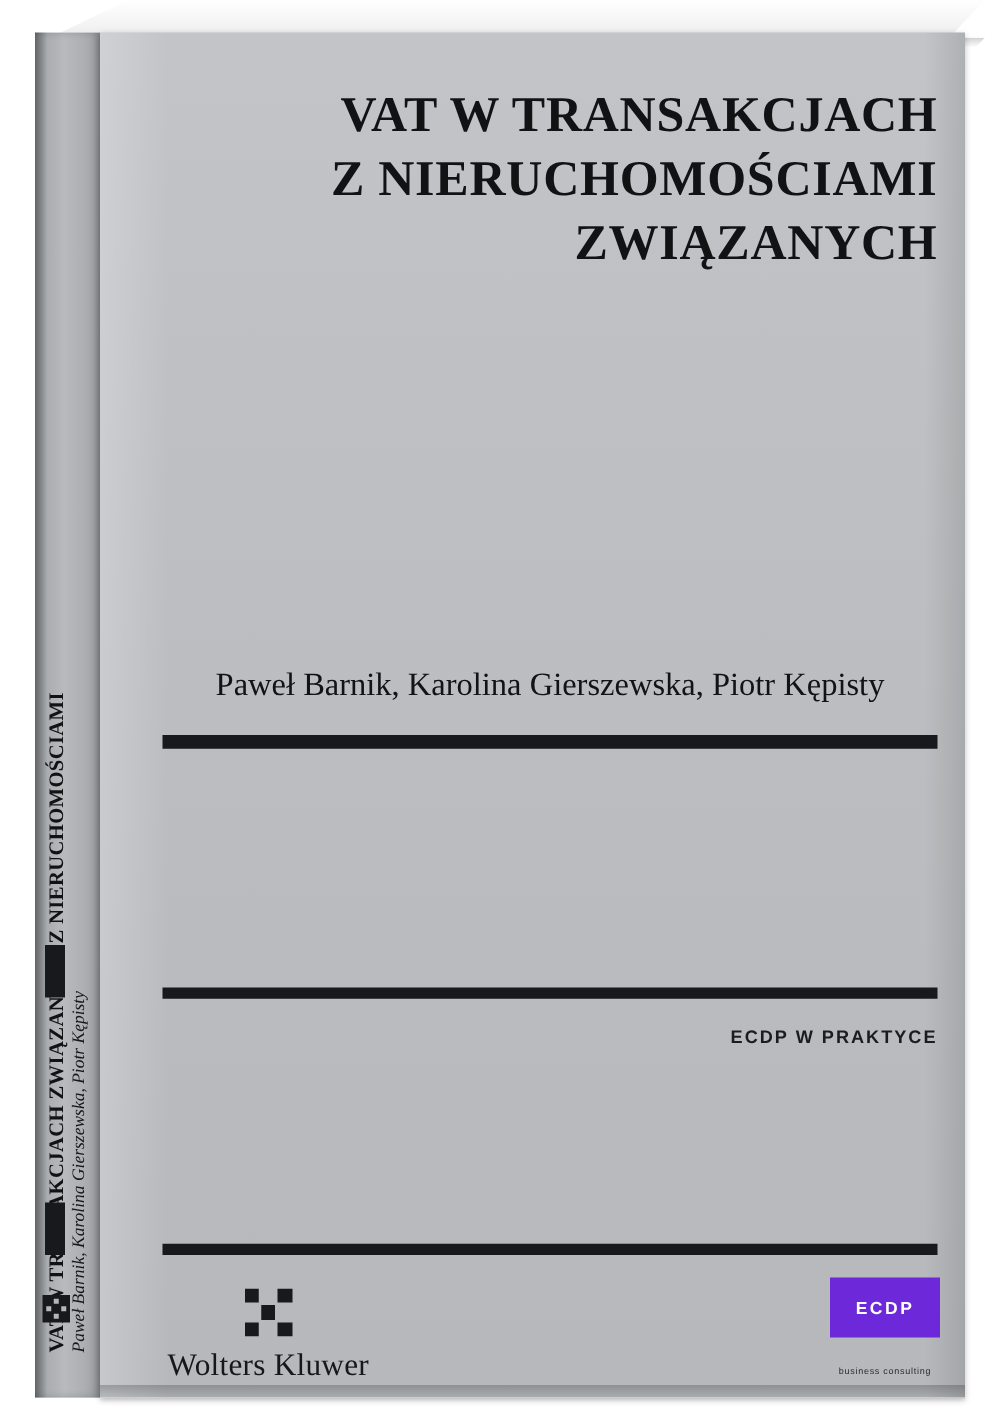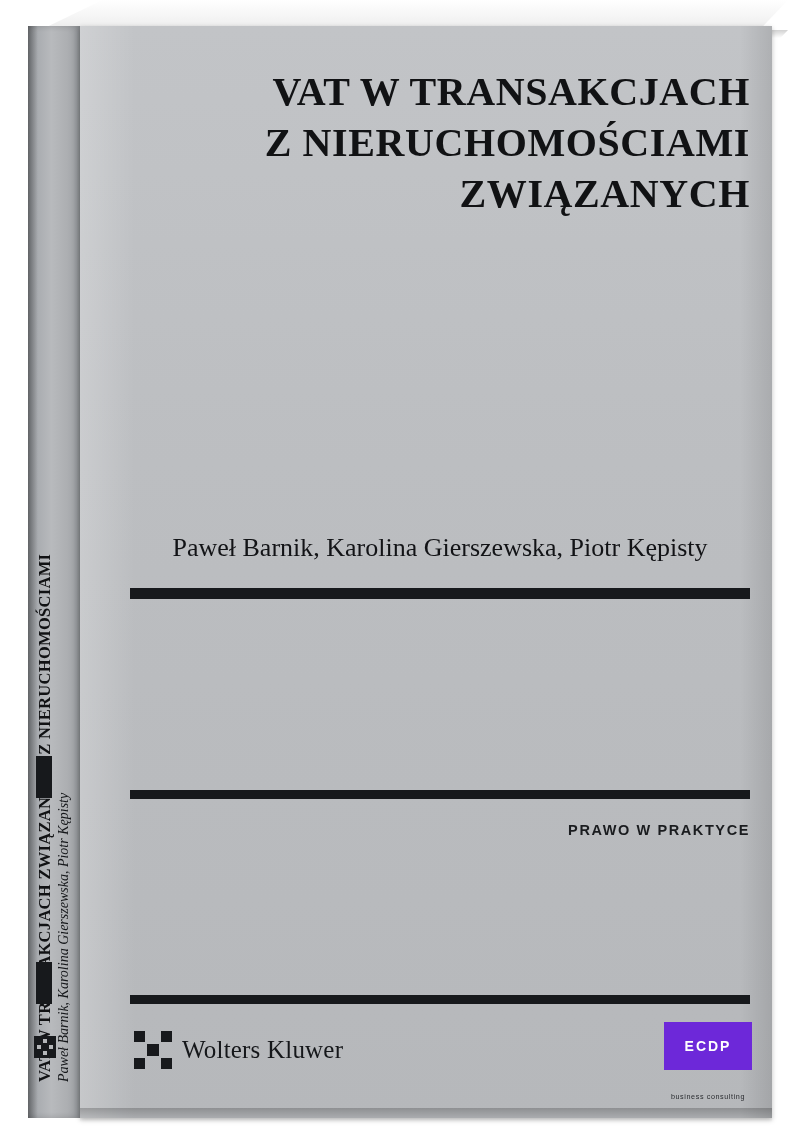--- a/index.html
+++ b/index.html
@@ -203,20 +203,21 @@
   }
 
   
   .wk-logo {
     position: absolute;
     left: 134px;
     top: 1031px;
     display: flex;
     align-items: center;
     gap: 10px;
+    flex-direction: column;
   }
   .wk-mark {
     width: 38px;
     height: 38px;
     display: grid;
     grid-template-columns: repeat(3, 1fr);
     grid-template-rows: repeat(3, 1fr);
     gap: 2px;
   }
   .wk-mark i { background: #17191c; }
@@ -298,21 +299,21 @@
     <p class="title-line">Z NIERUCHOMOŚCIAMI</p>
     <p class="title-line">ZWIĄZANYCH</p>
   </div>
 
   <div class="authors">Paweł Barnik, Karolina Gierszewska, Piotr Kępisty</div>
 
   <div class="rule r1"></div>
   <div class="rule r2"></div>
   <div class="rule r3"></div>
 
-  <div class="series">PRAWO W PRAKTYCE</div>
+  <div class="series">ECDP W PRAKTYCE</div>
 
   <div class="wk-logo">
     <div class="wk-mark">
       <i></i>
         <i class="off"></i>
         <i></i>
       <i class="off"></i>
         <i></i>
         <i class="off"></i>
       <i></i>

